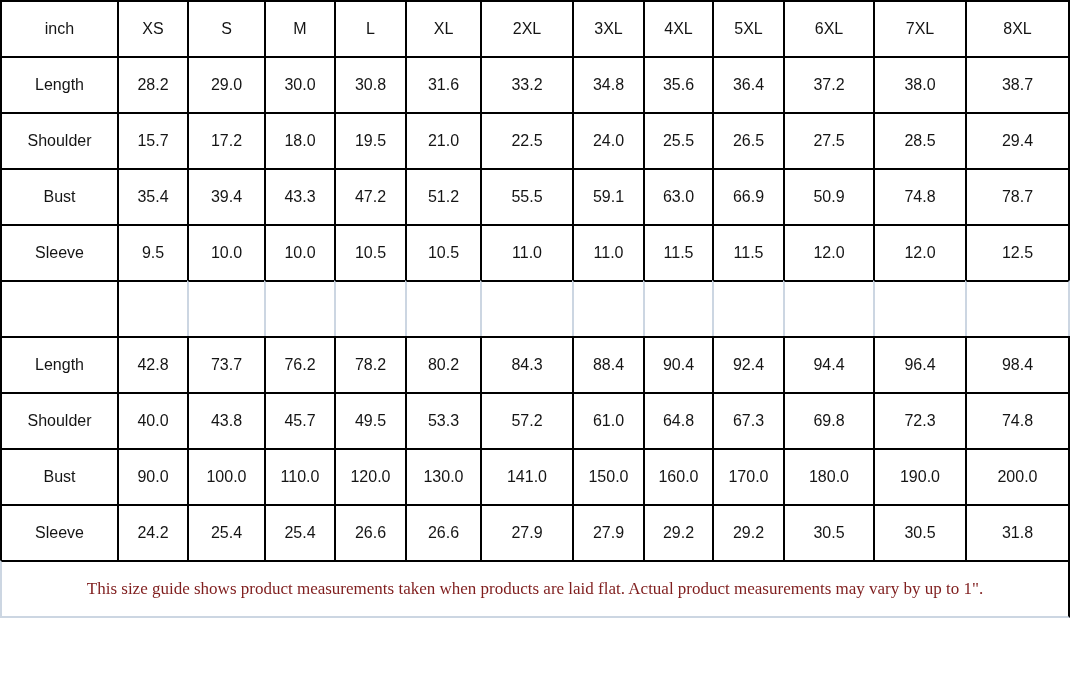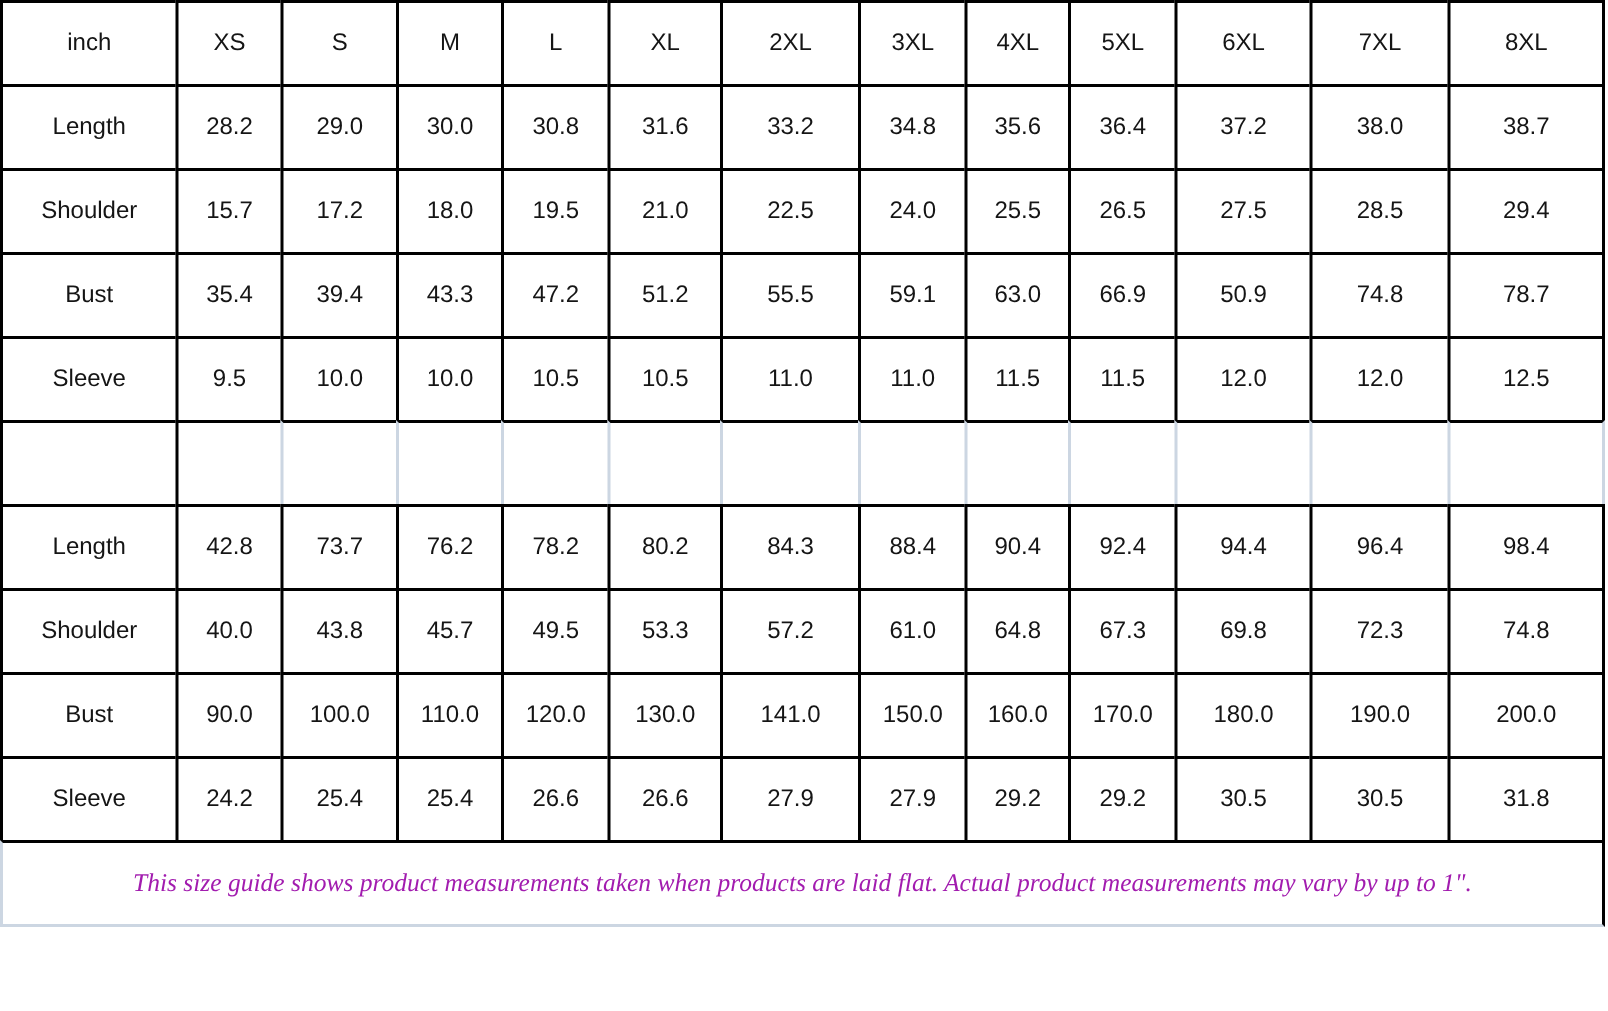--- a/index.html
+++ b/index.html
@@ -36,23 +36,22 @@
   tr.spacer-row > td:last-child { border-right: 2px solid #ccd6e2; }
   
   tfoot td.footnote {
     height: 58px;
     border-top: 2px solid #000000;
     border-left: 2px solid #ccd6e2;
     border-right: 2px solid #ccd6e2;
     border-bottom: 2px solid #ccd6e2;
     font-family: "Liberation Serif", serif;
     font-size: 17px;
-    color: #a21caf;
+    color: #7f1d1d;
     background: #ffffff;
-    font-style: italic;
   }
 </style>
 </head>
 <body>
 
 <table class="size-grid">
   <colgroup>
     <col style="width:117px">
       <col style="width:70px">
       <col style="width:77px">

